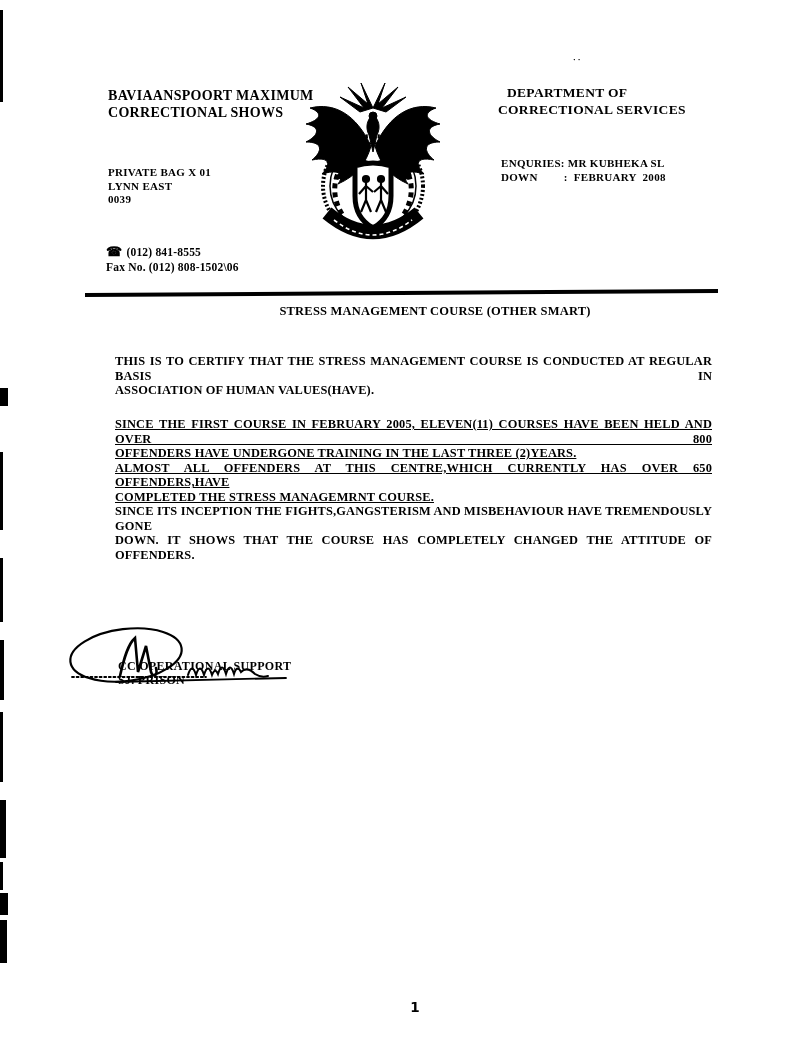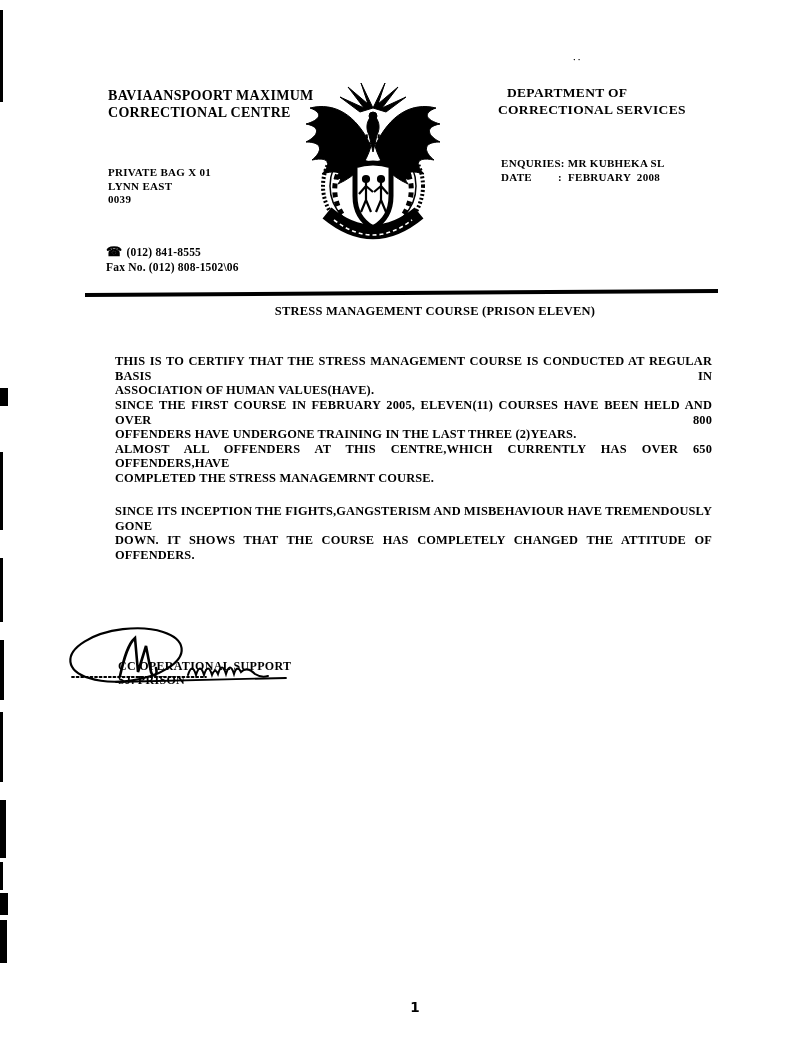--- a/index.html
+++ b/index.html
@@ -28,21 +28,21 @@
   .rule { left:85px; top:291px; width:633px; height:3.5px; background:#000;
           transform:rotate(-0.35deg); }
 
   .subject { left:150px; top:304px; width:570px; text-align:center;
              font-size:12.5px; letter-spacing:.2px; }
   .subject .u { text-underline-offset:2px;margin-top:24px; }
 
   .para { left:115px; width:597px; font-size:12.4px; line-height:14.6px;
           letter-spacing:.15px; text-align:left; }
   .para div { text-align:justify; }
-  .p1 { top:354px; } .p2 { top:398px; } .p3 { top:504px; }
+  .p1 { top:354px; } .p2 { top:417px;text-decoration:underline; } .p3 { top:504px; }
 
   .sig-svg { left:58px; top:618px; }
   .sig-block { left:118px; top:659px; font-size:12px; line-height:14px; letter-spacing:.3px; }
 
   .pagenum { left:370px; top:999px; width:90px; text-align:center;
              font-family:"DejaVu Sans","Liberation Sans",sans-serif;
              font-size:13.5px; font-weight:bold; }
 
   .emblem { left:298px; top:80px; }
   svg { display:block; }
@@ -59,21 +59,21 @@
   <div class="artifact" style="left:0;top:640px;width:4px;height:60px;"></div>
   <div class="artifact" style="left:0;top:712px;width:3px;height:70px;"></div>
   <div class="artifact" style="left:0;top:800px;width:6px;height:58px;"></div>
   <div class="artifact" style="left:0;top:862px;width:3px;height:28px;"></div>
   <div class="artifact" style="left:0;top:893px;width:8px;height:22px;"></div>
   <div class="artifact" style="left:0;top:920px;width:7px;height:43px;"></div>
   <div class="artifact-dots" style="left:573px;top:55px;">··</div>
 
   <div class="abs org">
       <div>BAVIAANSPOORT MAXIMUM</div>
-      <div>CORRECTIONAL CENTRE</div>
+      <div>CORRECTIONAL SHOWS</div>
     </div>
   <div class="abs addr">
       <div>PRIVATE BAG X 01</div>
       <div>LYNN EAST</div>
       <div>0039</div>
     </div>
 
   <svg class="abs emblem" width="150" height="172" viewBox="0 0 150 172" xmlns="http://www.w3.org/2000/svg">
     <g fill="#000" stroke="#000">
 
@@ -110,32 +110,32 @@
       <path d="M36,140 Q75,170 114,140" fill="none" stroke="#fff" stroke-width="1.6" stroke-dasharray="4,3"></path>
     </g>
   </svg>
 
   <div class="abs dept">
       <div>DEPARTMENT OF</div>
       <div>CORRECTIONAL SERVICES</div>
     </div>
   <div class="abs enq">
     <div>ENQURIES: MR KUBHEKA SL</div>
-    <div><span>DATE</span><span class="gap"></span><span class="pre">:  FEBRUARY  2008</span></div>
+    <div><span>DOWN</span><span class="gap"></span><span class="pre">:  FEBRUARY  2008</span></div>
   </div>
 
   <div class="abs contact">
     <div><span class="phone-glyph">☎</span><span>(012) 841-8555</span></div>
     <div>Fax No. (012) 808-1502\06</div>
   </div>
 
   <div class="abs rule"></div>
 
   <div class="abs subject">
-    <span class="u">STRESS MANAGEMENT COURSE</span><span> (PRISON ELEVEN)</span>
+    <span class="u">STRESS MANAGEMENT COURSE</span><span> (OTHER SMART)</span>
   </div>
 
   <div class="abs para p1">
       <div style="text-align-last: justify;">THIS IS TO CERTIFY THAT THE STRESS MANAGEMENT COURSE IS CONDUCTED AT REGULAR BASIS IN</div>
       <div>ASSOCIATION OF HUMAN VALUES(HAVE).</div>
     </div>
   <div class="abs para p2">
       <div style="text-align-last: justify;">SINCE THE FIRST COURSE IN FEBRUARY 2005, ELEVEN(11) COURSES HAVE BEEN HELD AND OVER 800</div>
       <div>OFFENDERS HAVE UNDERGONE TRAINING IN THE LAST THREE (2)YEARS.</div>
       <div style="text-align-last: justify;">ALMOST ALL OFFENDERS AT THIS CENTRE,WHICH CURRENTLY HAS OVER 650 OFFENDERS,HAVE</div>

